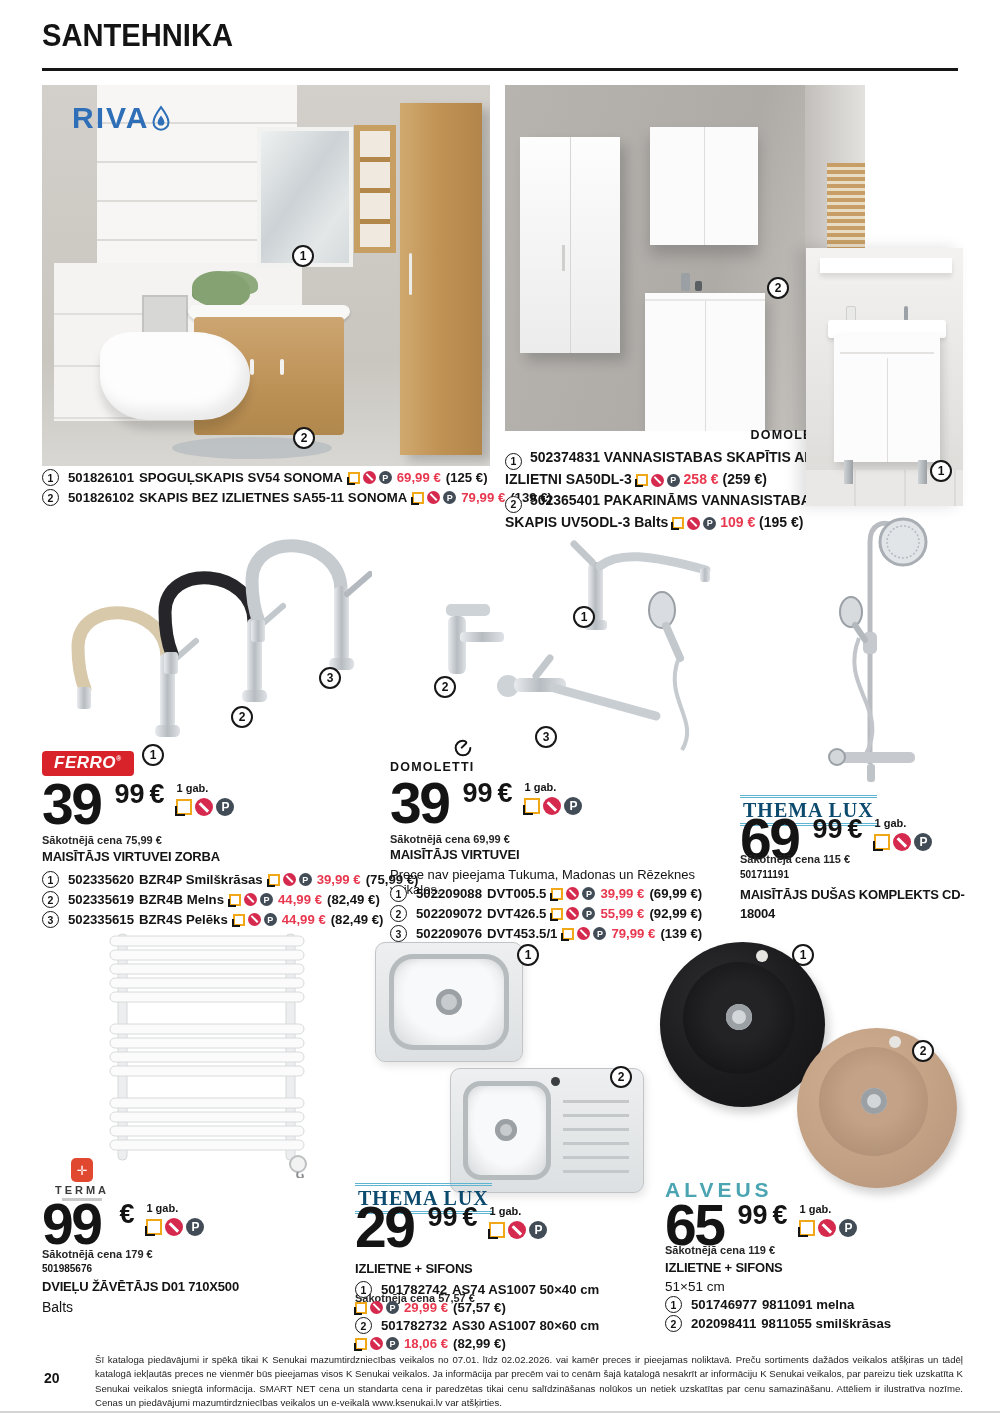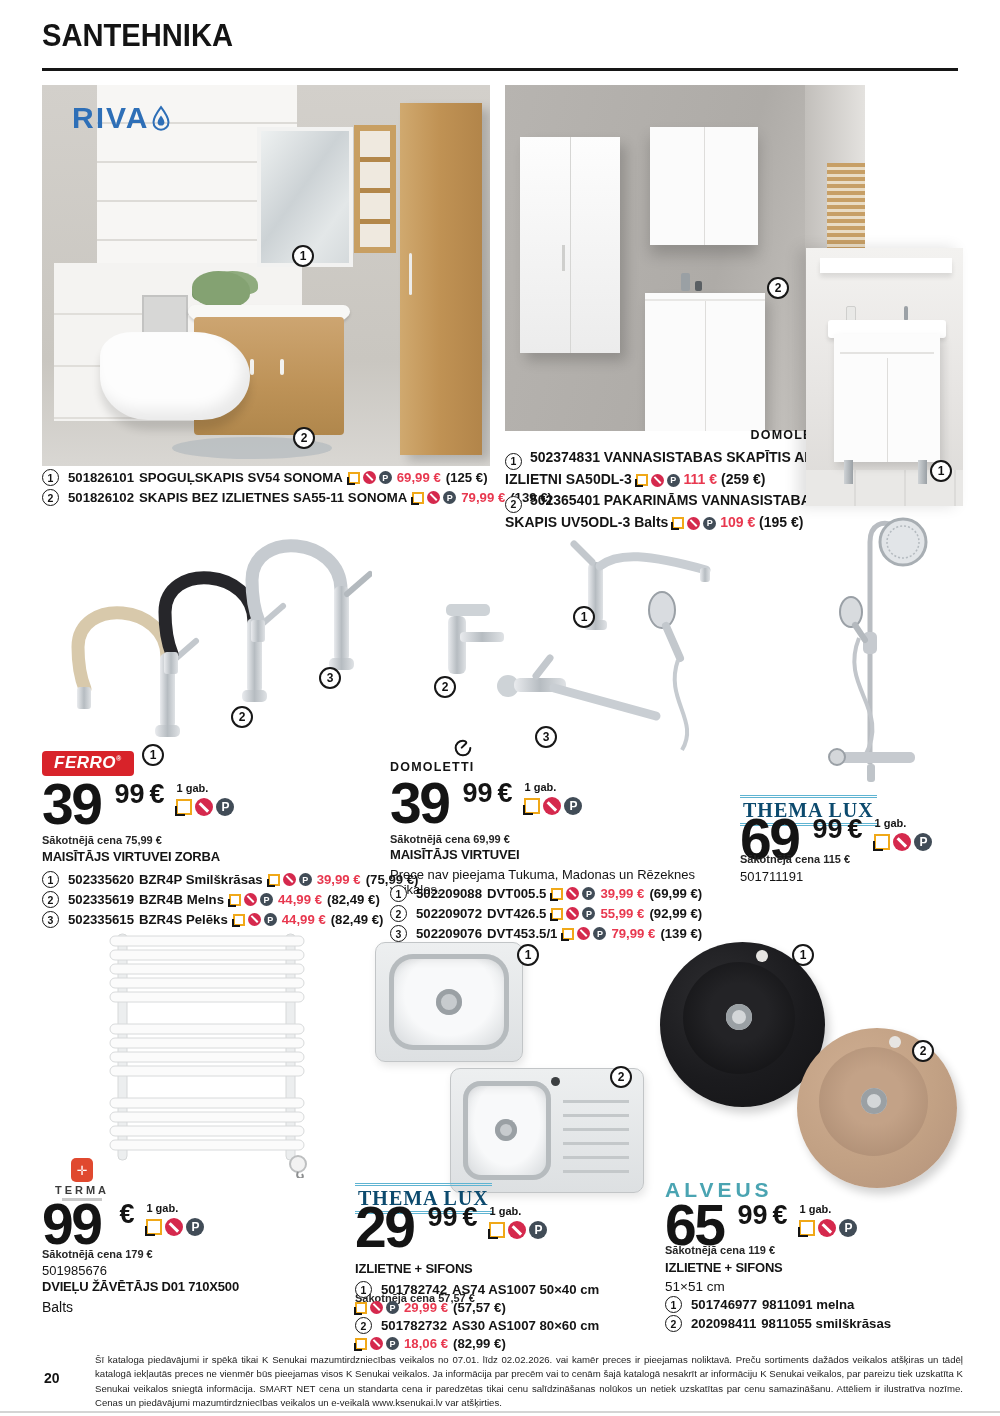--- a/index.html
+++ b/index.html
@@ -105,21 +105,21 @@
   
   .bigprice{display:flex;align-items:flex-start;gap:12px;}
   .pw{font-size:57px;font-weight:800;line-height:44px;letter-spacing:-2.5px;}
   .psup{display:flex;align-items:flex-start;margin-top:0;}
   .pc{font-size:27px;font-weight:800;line-height:24px;margin-left:2px;}
   .pe{font-size:27px;font-weight:800;line-height:24px;margin-left:5px;}
   .unitcol{display:flex;flex-direction:column;gap:4px;margin-top:0;}
   .punit{font-size:11px;font-weight:700;}
   .origline{font-size:11px;font-weight:700;color:#262626;}
   .ptitle{font-size:13px;font-weight:800;letter-spacing:-0.2px;}
-  .pcode{font-size:13px;font-weight:400;}
+  .pcode{font-size:10px;font-weight:700;}
   .pnote{font-size:13px;font-weight:500;}
   .pvariant{font-size:14px;font-weight:500;}
   
   .ferro-logo{background:#d8232a;color:#fff;font-style:italic;font-weight:800;font-size:17px;
     padding:2px 12px 3px 12px;border-radius:4px;display:inline-block;letter-spacing:.5px;}
   .ferro-logo sup{font-size:7px;}
   .dom-logo{display:flex;flex-direction:column;align-items:flex-end;gap:1px;}
   .dom-logo .txt{font-size:12.5px;font-weight:700;letter-spacing:1.2px;color:#141414;}
   .themalux-logo{display:inline-block;font-family:"Liberation Serif","DejaVu Serif",serif;font-weight:700;
     color:#0c4a6e;font-size:20px;letter-spacing:1px;border-top:3px double #5fb4d2;border-bottom:3px double #5fb4d2;
@@ -249,21 +249,21 @@
     </div>
     <p class="wrap-row" style="margin-top:6px;">
       <span class="rbadge">1</span>
       <span>502374831</span>
       <span>VANNASISTABAS SKAPĪTIS AR IZLIETNI SA50DL-3</span>
       <span class="icons">
           <i class="ic-sq"></i>
           <i class="ic-no"></i>
           <i class="ic-p"></i>
         </span>
-      <span class="red">111 €</span>
+      <span class="red">258 €</span>
       <span>(259 €)</span>
     </p>
     <p class="wrap-row">
       <span class="rbadge">2</span>
       <span>502365401</span>
       <span>PAKARINĀMS VANNASISTABAS SKAPIS UV5ODL-3</span>
       <span class="plain">Balts</span>
       <span class="icons">
           <i class="ic-sq"></i>
           <i class="ic-no"></i>
@@ -492,20 +492,21 @@
       <span class="punit">1 gab.</span>
       <span class="icons lg">
           <i class="ic-sq"></i>
           <i class="ic-no"></i>
           <i class="ic-p"></i>
         </span>
     </span>
   </div>
   <div class="abs origline" style="left:740px;top:853px;">Sākotnējā cena 115 €</div>
   <div class="abs pcode" style="left:740px;top:869px;">501711191</div>
+  <div class="abs ptitle" style="left:740px;top:885px;width:225px;line-height:19px;">MAISĪTĀJS DUŠAS KOMPLEKTS CD-18004</div>
 
   <svg class="abs" style="left:80px;top:928px;" width="255" height="250" viewBox="0 0 255 250">
     <rect x="38" y="6" width="9" height="226" rx="4" fill="#eceeef" stroke="#d6d8d9"></rect>
     <rect x="206" y="6" width="9" height="226" rx="4" fill="#eceeef" stroke="#d6d8d9"></rect>
     <g fill="#fbfbfb" stroke="#d8dadb">
       <rect x="30" y="8" width="194" height="10" rx="5"></rect>
       <rect x="30" y="22" width="194" height="10" rx="5"></rect>
       <rect x="30" y="36" width="194" height="10" rx="5"></rect>
       <rect x="30" y="50" width="194" height="10" rx="5"></rect>
       <rect x="30" y="64" width="194" height="10" rx="5"></rect>

